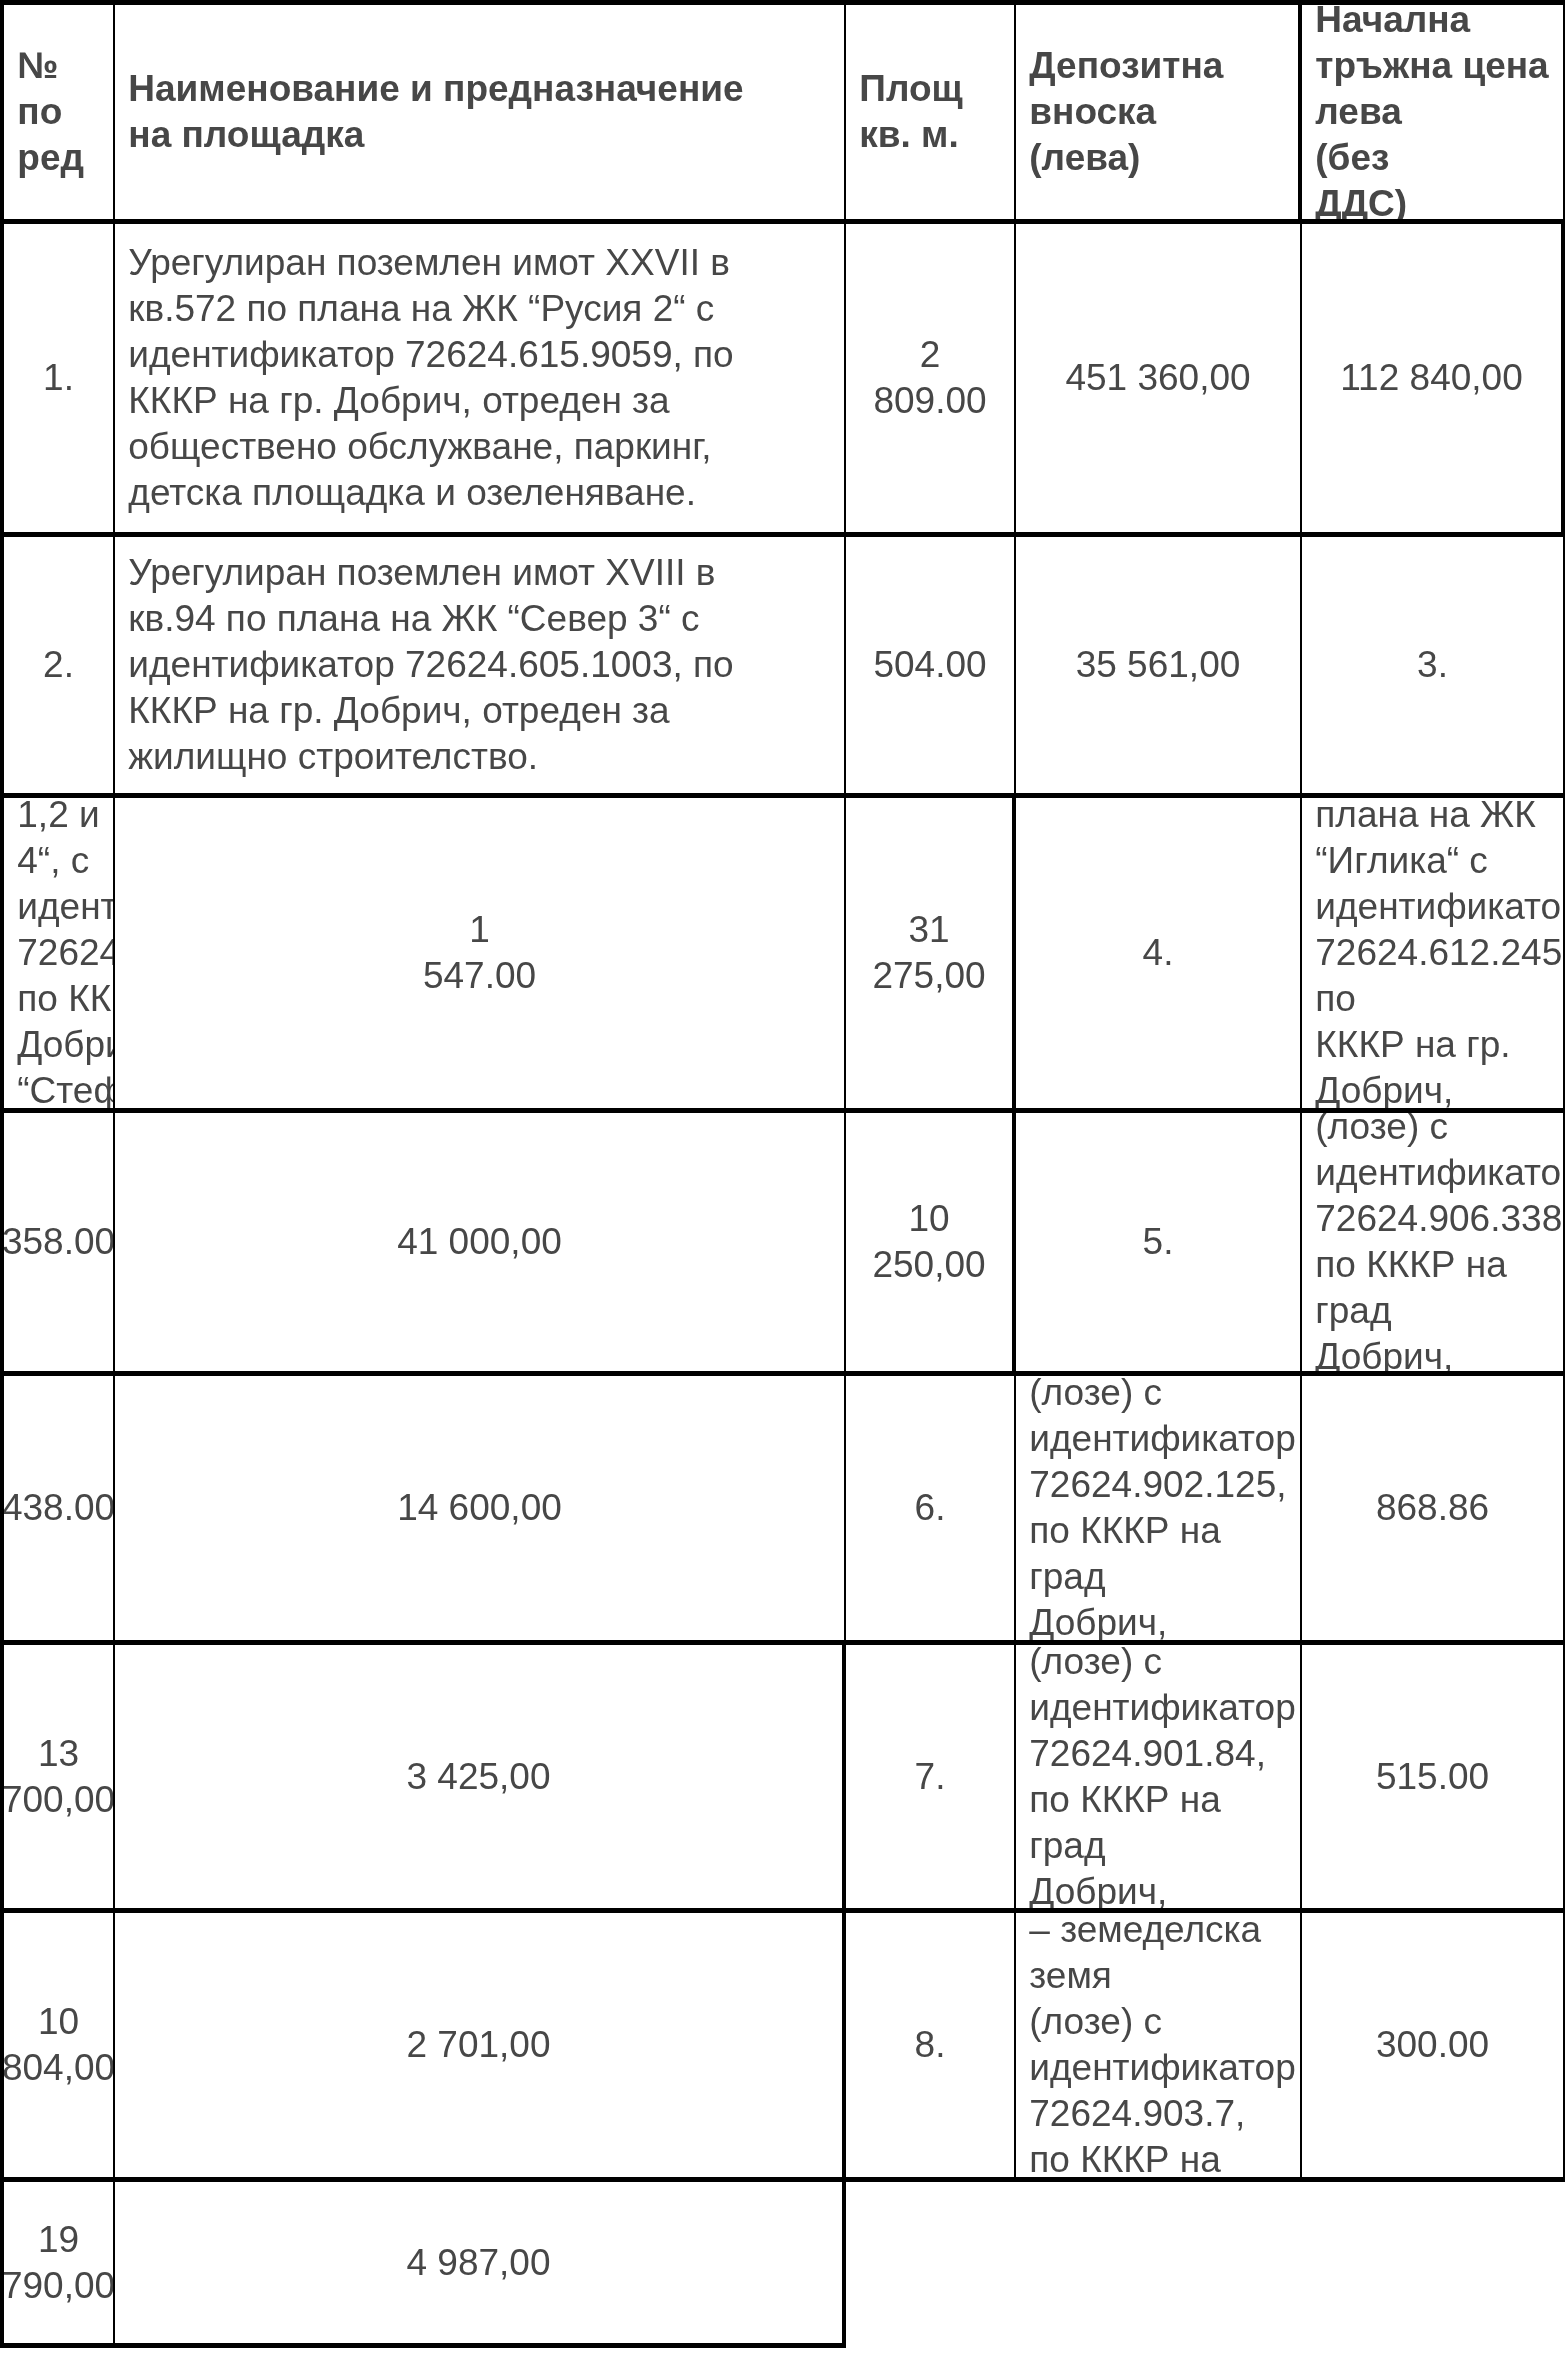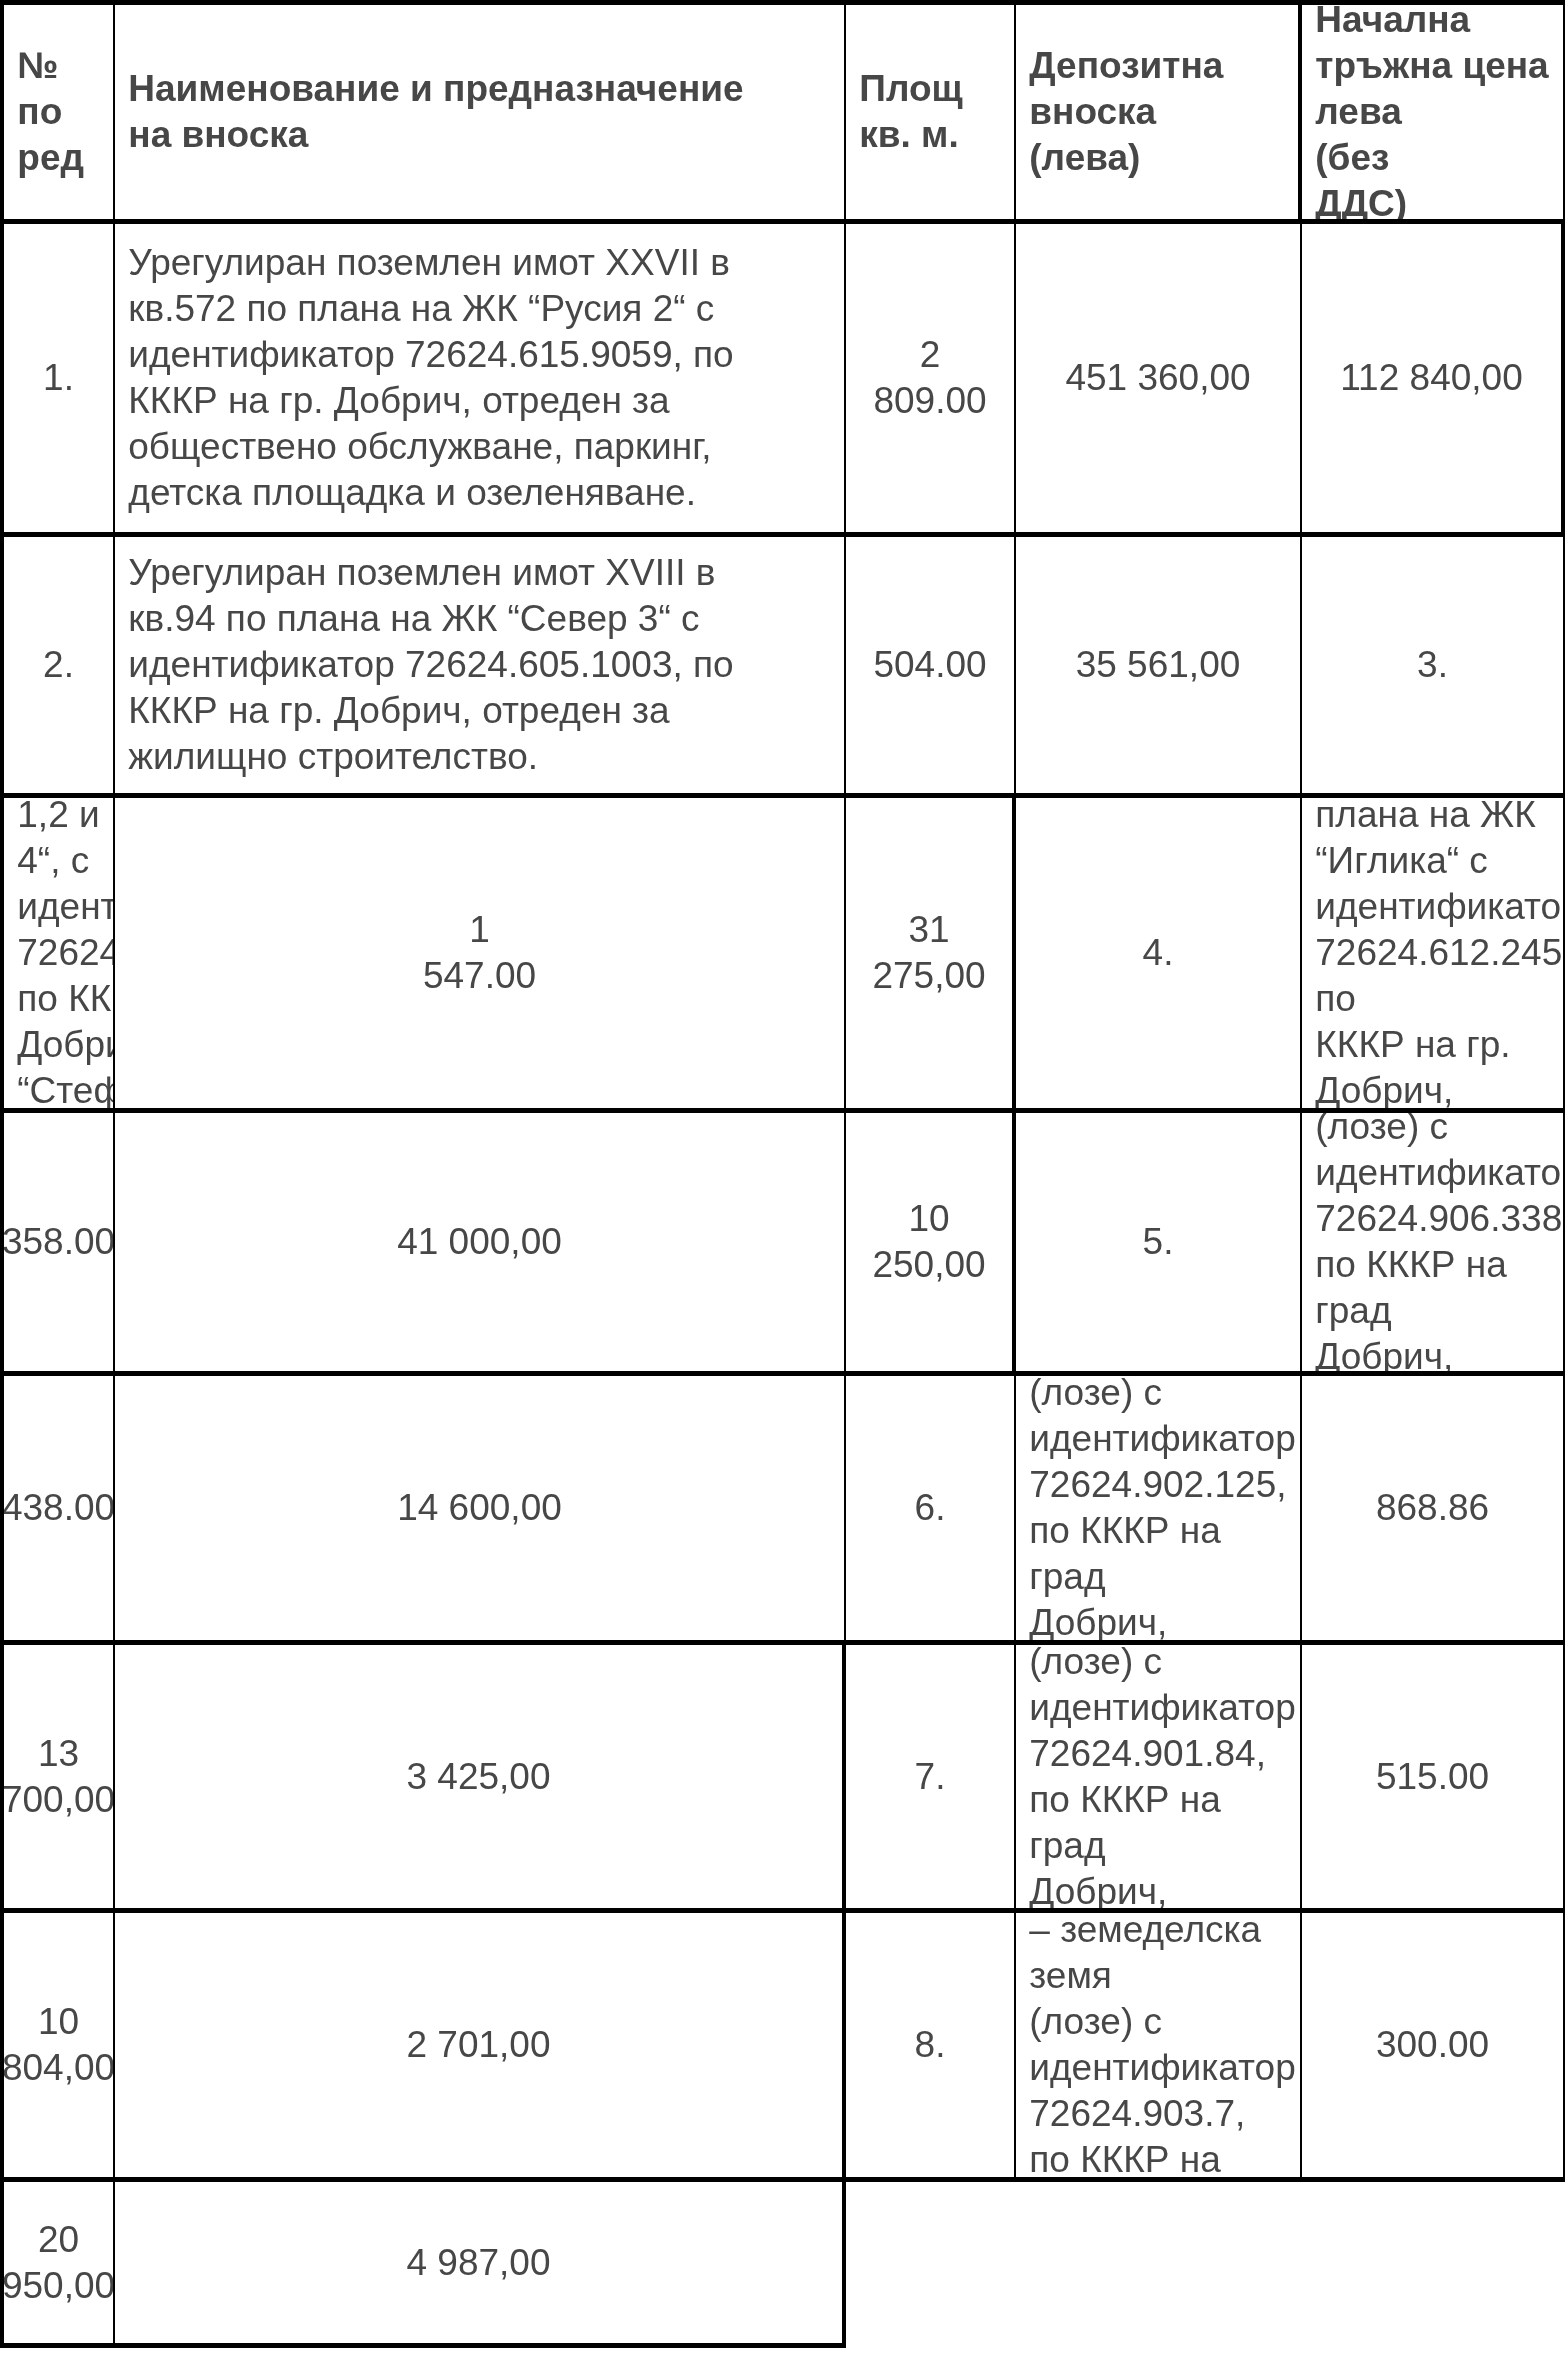--- a/index.html
+++ b/index.html
@@ -54,21 +54,21 @@
 </style>
 </head>
 <body>
 
 <div class="tbl">
 
   <div class="cell hdr">№
 по
 ред</div>
   <div class="cell hdr">Наименование и предназначение
-на вноска</div>
+на площадка</div>
   <div class="cell hdr">Площ
 кв. м.</div>
   <div class="cell hdr last">Депозитна
 вноска
 (лева)</div>
   <div class="cell hdr">Начална
 тръжна цена
 лева        (без
 ДДС)</div>
 
@@ -141,17 +141,17 @@
 „Гаази баба“.</div>
   <div class="cell val">515.00</div>
   <div class="cell val">10 804,00</div>
   <div class="cell val last">2 701,00</div>
 
   <div class="cell val">8.</div>
   <div class="cell desc">Поземлен имот – земеделска земя
 (лозе) с идентификатор
 72624.903.7, по КККР на град</div>
   <div class="cell val">300.00</div>
-  <div class="cell val">20 950,00</div>
+  <div class="cell val">19 790,00</div>
   <div class="cell val last">4 987,00</div>
 
 </div>
 
 
 </body></html>

